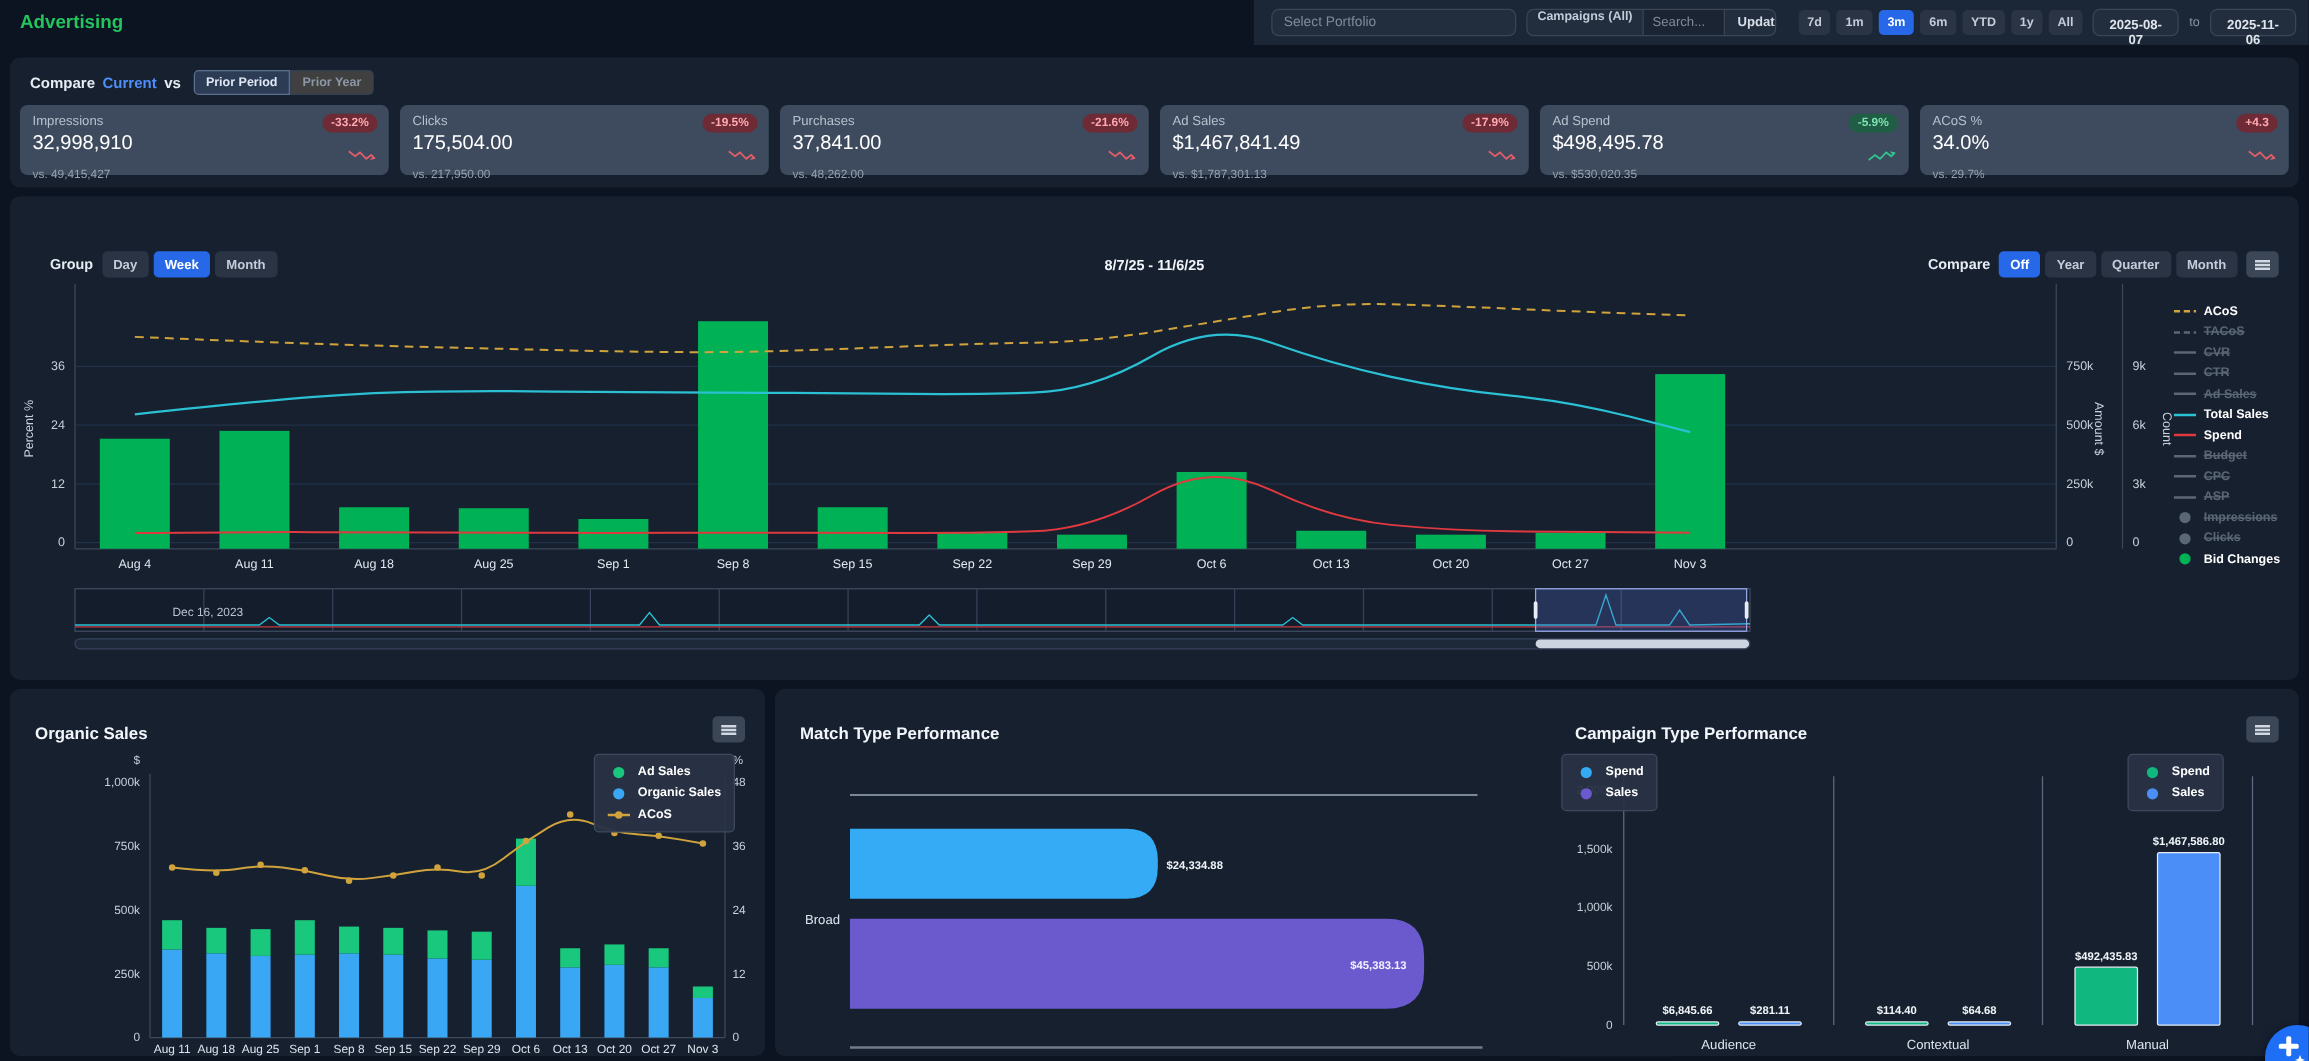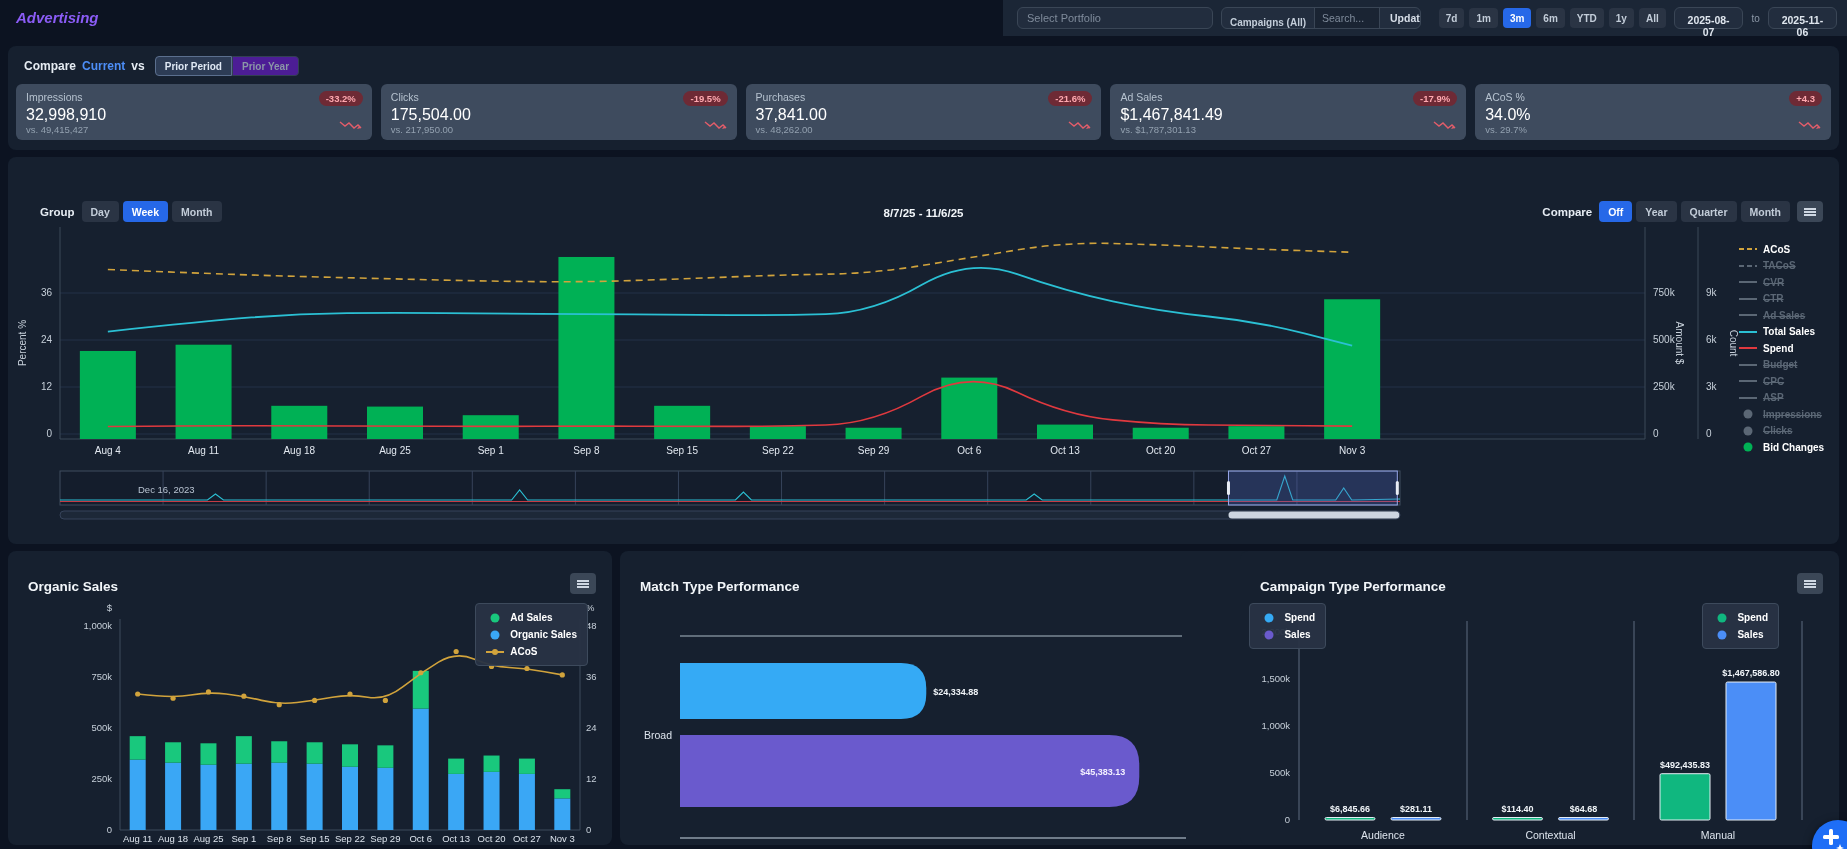--- a/index.html
+++ b/index.html
@@ -3,28 +3,28 @@
 <meta charset="utf-8">
 <style>
   * { box-sizing: border-box; }
   html,body { margin:0; padding:0; }
   body {
     width:1847px; height:849px; position:relative; overflow:hidden;
     background:#0c1321; color:#e6ecf3;
     font-family:"Liberation Sans", sans-serif;
   }
   .topbar { position:absolute; left:0; top:0; right:0; height:36px; background:#0c1321; }
-  .app-title { position:absolute; left:16px; top:9px; font-size:15px; font-weight:bold; color:#8b5cf6;font-style:italic; }
+  .app-title { position:absolute; left:16px; top:9px; font-size:15px; font-weight:bold; color:#22c55e; }
   .topbar-right { position:absolute; right:0; top:0; height:36px; left:1003px; background:#1b2636;
     display:flex; align-items:center; gap:8px; padding:0 10px 0 14px; }
   .tb-input { height:22px; background:#222d3e; border:1px solid #3a4656; border-radius:6px;
     color:#e8eef5; font-size:11px; padding:0 9px; font-family:"Liberation Sans",sans-serif; outline:none; }
   .tb-input::placeholder { color:#7f8b9b; }
   #portfolio-input { width:210px; }
-  .campaign-group { height:22px; display:flex; align-items:flex-end; background:#222d3e;
+  .campaign-group { height:22px; display:flex; align-items:flex-start; background:#222d3e;
     border:1px solid #3a4656; border-radius:6px; overflow:hidden; }
   .campaign-group .cg-label { font-size:10px; font-weight:bold; color:#c3cdd9; padding:0 8px; white-space:nowrap; }
   .campaign-group input { width:66px; height:100%; background:#1a2433; border:none; border-left:1px solid #3a4656;
     border-right:1px solid #3a4656; color:#e8eef5; font-size:10.5px; padding:0 7px; outline:none; font-family:"Liberation Sans",sans-serif;}
   .campaign-group input::placeholder { color:#7f8b9b; }
   .campaign-group button { height:100%; background:transparent; border:none; color:#d7dee8;
     font-size:10.5px; font-weight:bold; padding:0 10px; cursor:pointer; font-family:"Liberation Sans",sans-serif;}
   .range-group { display:flex; gap:5px; margin-left:10px; }
   .range-btn { height:20px; padding:0 7px; background:#2a3444; border:none; border-radius:4px;
     color:#c3cdd9; font-size:10px; font-weight:bold; cursor:pointer; font-family:"Liberation Sans",sans-serif;}
@@ -33,29 +33,29 @@
     border:1px solid #3a4656; border-radius:6px; color:#dfe6ee; font-size:10.5px; font-weight:bold;
     padding:0 9px; cursor:pointer; font-family:"Liberation Sans",sans-serif;flex-direction:column;}
   .to-label { font-size:10px; color:#8b97a7; }
 
   .panel { position:absolute; background:#16202f; border-radius:8px; }
   #kpi-panel { left:8px; right:8px; top:46px; height:104px; }
   .compare-row { position:absolute; left:16px; top:10px; display:flex; align-items:center; gap:6px; font-size:12px; font-weight:bold; }
   .compare-row .cur { color:#4d8ef7; }
   .cmp-toggle { display:flex; margin-left:4px; }
   .cmp-btn { height:20px; padding:0 9px; font-size:10px; font-weight:bold; cursor:pointer;
-    background:#4c1d95; color:#8b97a7; border:1px solid #323f52; font-family:"Liberation Sans",sans-serif;}
+    background:#404040; color:#8b97a7; border:1px solid #323f52; font-family:"Liberation Sans",sans-serif;}
   .cmp-btn:first-child { border-radius:4px 0 0 4px; }
   .cmp-btn:last-child { border-radius:0 4px 4px 0; }
   .cmp-btn.active { background:#2d3c55; border-color:#5b6f8e; color:#dfe8f4; }
   .kpi-row { position:absolute; left:8px; right:8px; top:38px; height:56px; display:flex; gap:9px; }
   .kpi-card { flex:1; position:relative; background:#3e4b5e; border-radius:6px; padding:7px 10px; }
   .kpi-label { font-size:10.5px; color:#b6c2cf; }
   .kpi-value { font-size:16px; font-weight:normal; color:#fff; margin-top:3px; }
-  .kpi-vs { font-size:9.5px; color:#93a1b0; margin-top:0; }
+  .kpi-vs { font-size:9.5px; color:#93a1b0; margin-top:10px; }
   .kpi-badge { position:absolute; top:7px; right:9px; font-size:9.5px; font-weight:bold;
     padding:2px 7px; border-radius:9px; }
   .kpi-badge.red { background:#6e2a35; color:#ffa9b0; }
   .kpi-badge.green { background:#1f5d45; color:#7ce3ae; }
   .kpi-spark { position:absolute; right:9px; bottom:5px; }
 
   #main-panel { left:8px; right:8px; top:157px; height:387px; }
   .ctl-row { position:absolute; top:44px; display:flex; align-items:center; gap:7px; font-size:11.5px; font-weight:bold; color:#e6ecf3; }
   #group-row { left:32px;justify-content:center; }
   #compare-row2 { right:16px; }
@@ -177,20 +177,30 @@
           </svg></div>
       </div>
       <div class="kpi-card">
         <div class="kpi-label">Ad Sales</div>
         <div class="kpi-badge red">-17.9%</div>
         <div class="kpi-value">$1,467,841.49</div>
         <div class="kpi-vs">vs. $1,787,301.13</div>
         <div class="kpi-spark"><svg width="24" height="11">
             <polyline points="1,2 6,6 10,3 15,8 19,5 22,8" fill="none" stroke="#e35d6a" stroke-width="1.4"></polyline>
             <path d="M22,8 l-4,1 2.5,-3.5 Z" fill="#e35d6a"></path>
+          </svg></div>
+      </div>
+      <div class="kpi-card">
+        <div class="kpi-label">Ad Spend</div>
+        <div class="kpi-badge green">-5.9%</div>
+        <div class="kpi-value">$498,495.78</div>
+        <div class="kpi-vs">vs. $530,020.35</div>
+        <div class="kpi-spark"><svg width="24" height="11">
+            <polyline points="1,9 6,5 10,8 15,3 19,6 22,3" fill="none" stroke="#31c48d" stroke-width="1.4"></polyline>
+            <path d="M22,3 l-4,-1 2.5,3.5 Z" fill="#31c48d"></path>
           </svg></div>
       </div>
       <div class="kpi-card">
         <div class="kpi-label">ACoS %</div>
         <div class="kpi-badge red">+4.3</div>
         <div class="kpi-value">34.0%</div>
         <div class="kpi-vs">vs. 29.7%</div>
         <div class="kpi-spark"><svg width="24" height="11">
             <polyline points="1,2 6,6 10,3 15,8 19,5 22,8" fill="none" stroke="#e35d6a" stroke-width="1.4"></polyline>
             <path d="M22,8 l-4,1 2.5,-3.5 Z" fill="#e35d6a"></path>

